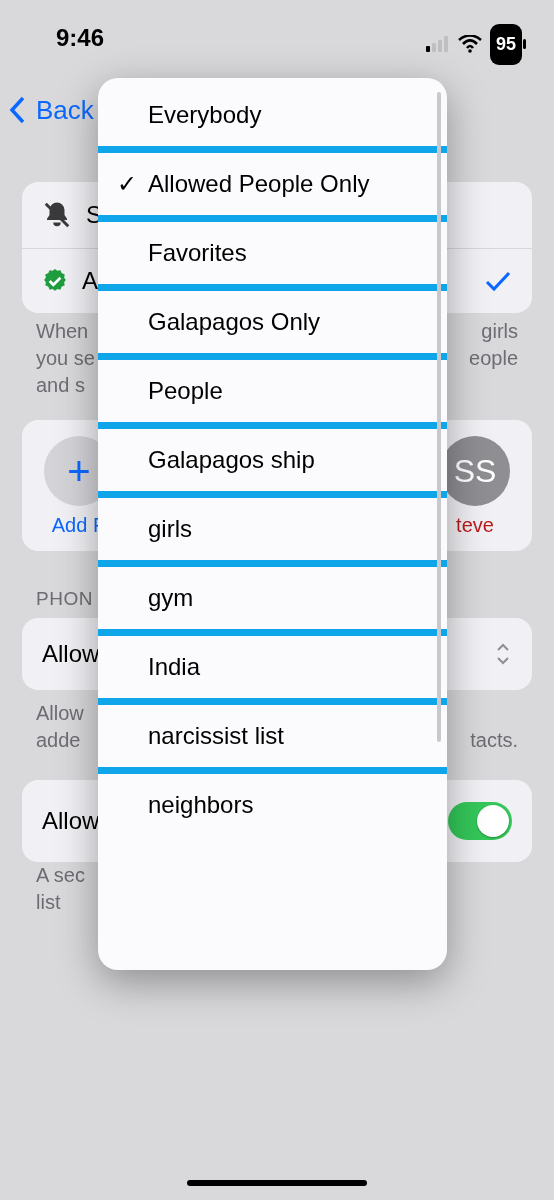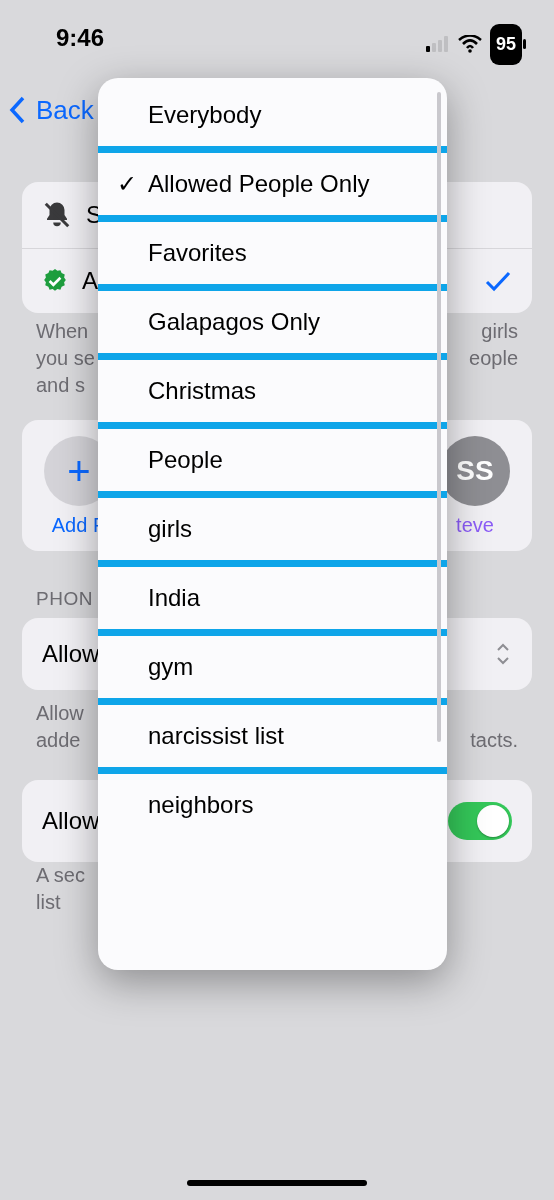--- a/index.html
+++ b/index.html
@@ -75,23 +75,23 @@
   }
   .avatar-col { display:flex; flex-direction:column; align-items:center; gap:8px; width:86px; }
   .avatar-add {
     width: 70px; height: 70px; border-radius: 50%;
     background: #d4d3d8; display:flex; align-items:center; justify-content:center;
     color:#0b68ff; font-size:40px; font-weight:300;
   }
   .avatar-ss {
     width: 70px; height: 70px; border-radius: 50%;
     background: #8e8e93; display:flex; align-items:center; justify-content:center;
-    color:#fff; font-size:28px; font-weight:700;
-  }
-  .avatar-label { font-size:20px; color:#8b5cf6; }
+    color:#fff; font-size:32px; font-weight:400;
+  }
+  .avatar-label { font-size:20px; color:#b91c1c; }
   .avatar-label.blue { color:#0b68ff; }
 
   .allow-row {
     display:flex; align-items:center; justify-content:space-between;
     padding: 22px 20px; font-size: 24px;
   }
   .updown { color:#8e8e93; }
 
   .toggle {
     width: 64px; height: 38px; border-radius: 19px; background:#34c759; position:relative;
@@ -260,37 +260,37 @@
       <div class="pop-row">
         <span class="pop-check"></span>
         <span>Favorites</span>
       </div>
       <div class="pop-row">
         <span class="pop-check"></span>
         <span>Galapagos Only</span>
       </div>
       <div class="pop-row">
         <span class="pop-check"></span>
-        <span>Christmas</span>
-      </div>
-      <div class="pop-row">
-        <span class="pop-check"></span>
         <span>People</span>
       </div>
       <div class="pop-row">
         <span class="pop-check"></span>
+        <span>Galapagos ship</span>
+      </div>
+      <div class="pop-row">
+        <span class="pop-check"></span>
         <span>girls</span>
       </div>
       <div class="pop-row">
         <span class="pop-check"></span>
+        <span>gym</span>
+      </div>
+      <div class="pop-row">
+        <span class="pop-check"></span>
         <span>India</span>
-      </div>
-      <div class="pop-row">
-        <span class="pop-check"></span>
-        <span>gym</span>
       </div>
       <div class="pop-row">
         <span class="pop-check"></span>
         <span>narcissist list</span>
       </div>
       <div class="pop-row">
         <span class="pop-check"></span>
         <span>neighbors</span>
       </div>
     </div>

